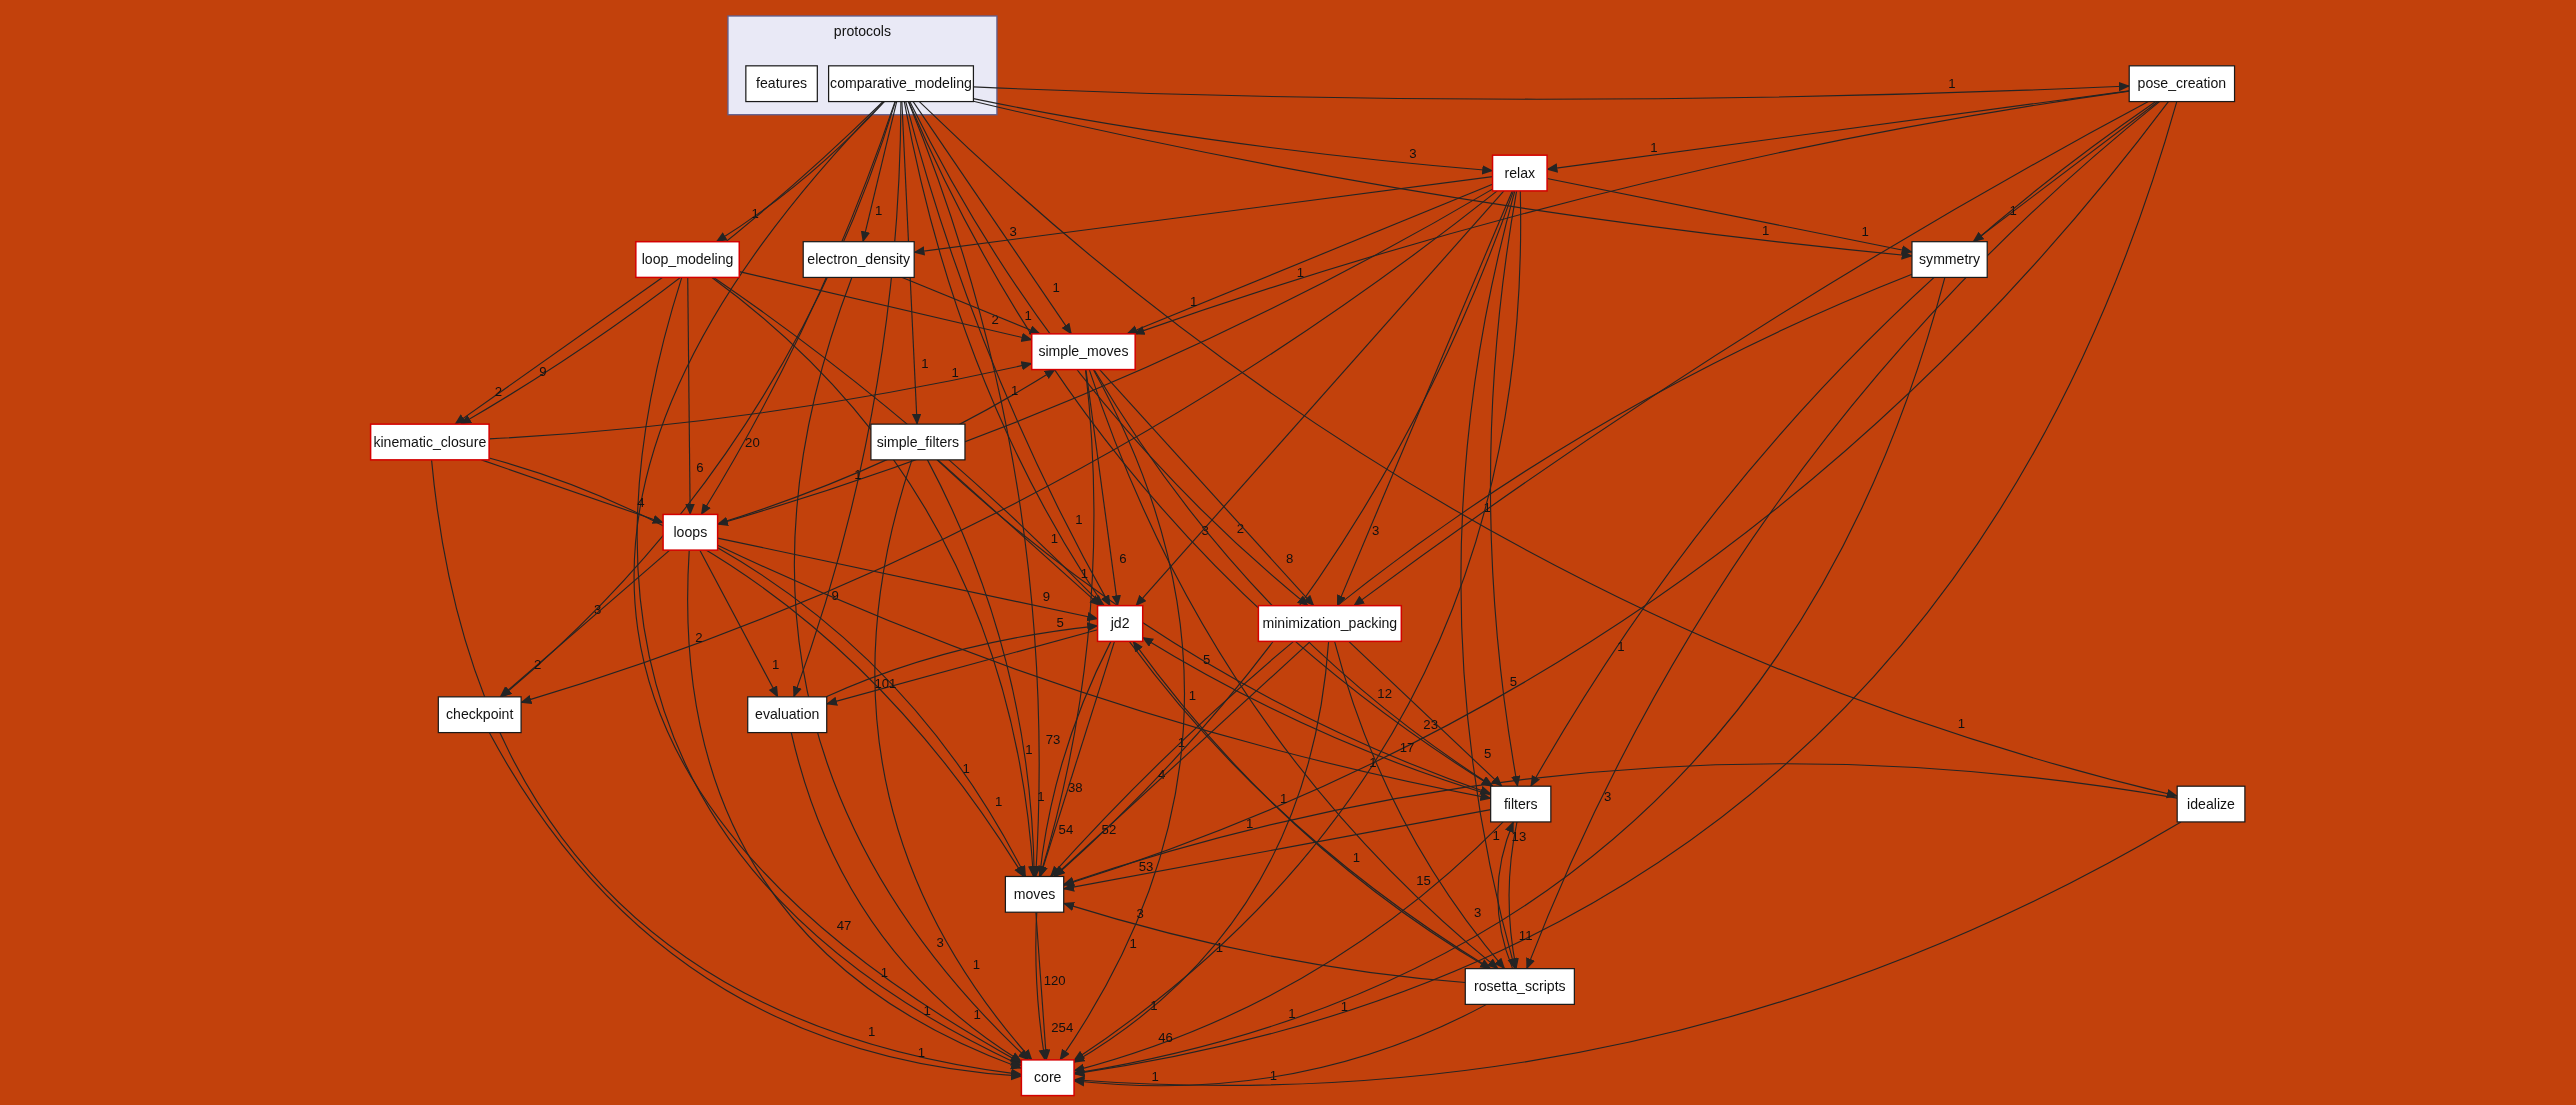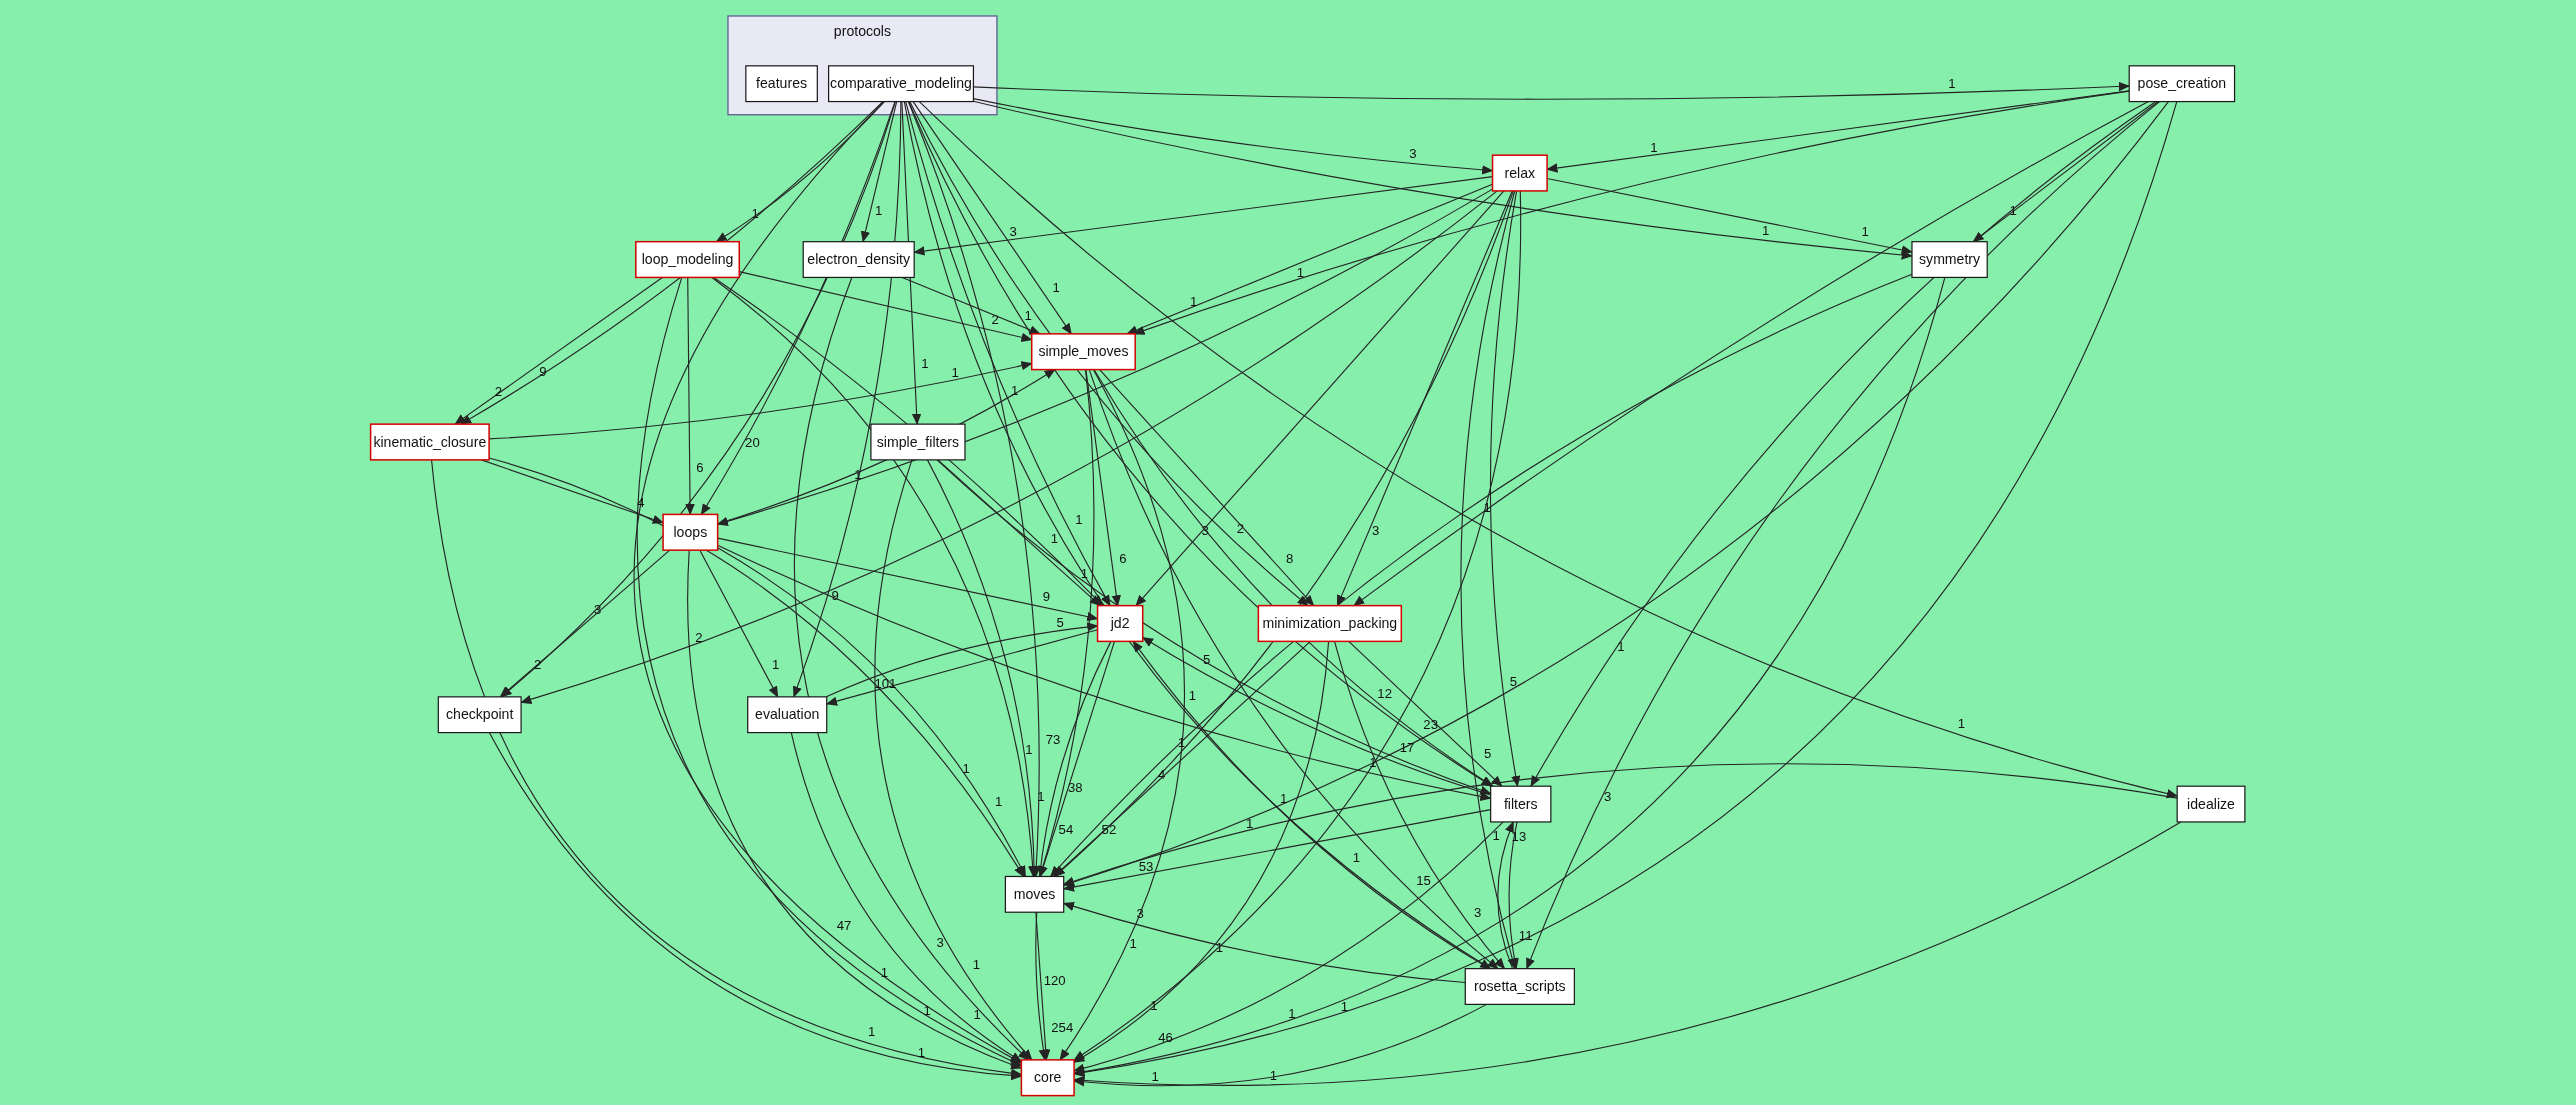--- a/index.html
+++ b/index.html
@@ -1,17 +1,17 @@
 <!DOCTYPE html>
 <html style="font-size:15px"><head>
 <meta charset="utf-8">
 <style>
   html,body{margin:0;padding:0;background:#ffffff;}
   body{font-family:"Liberation Sans", sans-serif;}
-  .stage{position:relative;width:2576px;height:1105px;background:#86efac;overflow:hidden;}
+  .stage{position:relative;width:2576px;height:1105px;background:#c2410c;overflow:hidden;}
   svg{display:block;}
   .node-rect{fill:#ffffff;}
   .node-label{font-size:15px;fill:#111111;}
   .edge-path{fill:none;}
   .edge-label{font-size:14px;fill:#111111;}
   .cluster-label{font-size:15px;fill:#111111;}
 </style>
 </head>
 <body>
 

